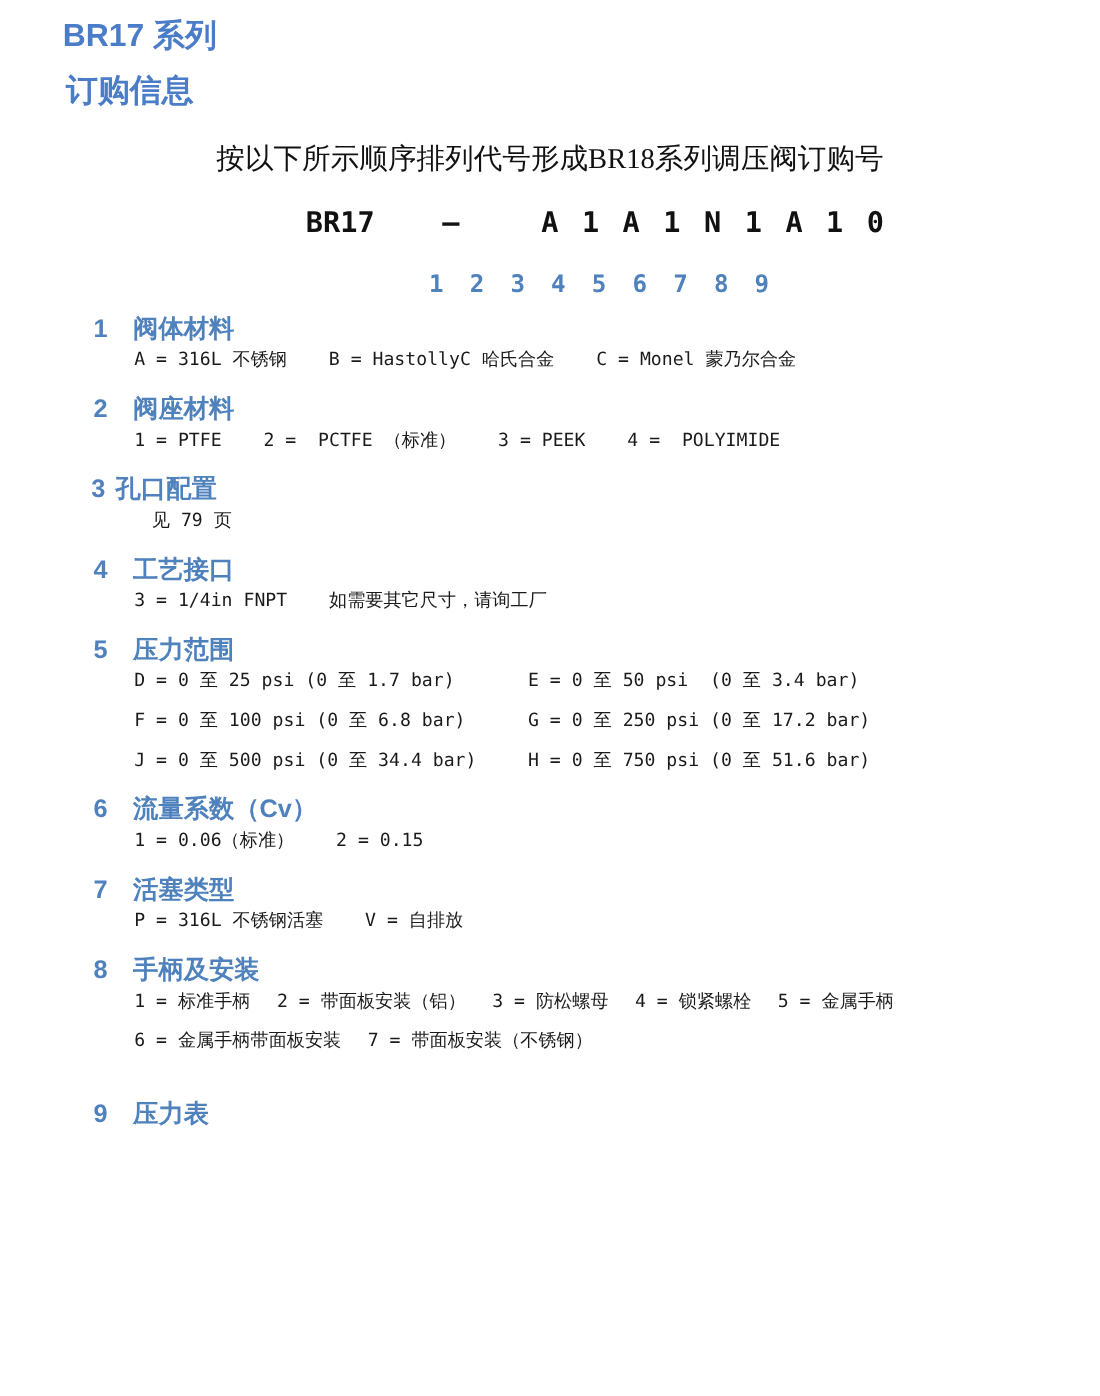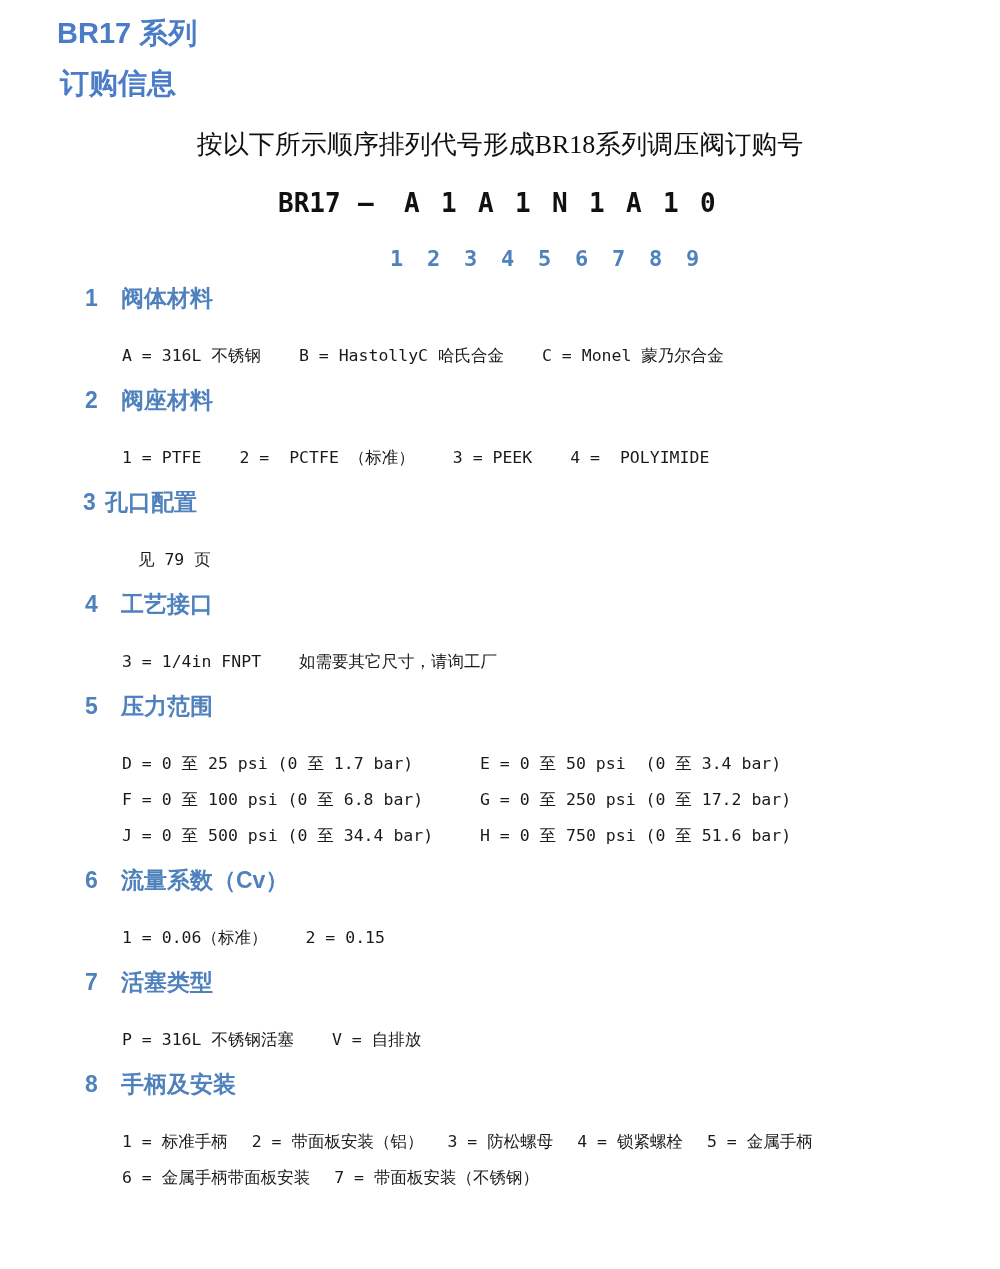--- a/index.html
+++ b/index.html
@@ -27,21 +27,21 @@
     margin:26px 0 0 0;
     text-align:center;
     font-size:26px;line-height:34px;
     color:#111111;
     font-family:"Liberation Serif", serif;
   }
   .code-row{
     margin:24px 0 0 278px;
     display:flex;align-items:baseline;
     font-family:"DejaVu Sans Mono", monospace;
-    font-weight:bold;font-size:26px;line-height:34px;color:#111111;
+    font-weight:bold;font-size:26px;line-height:34px;color:#111111;gap:44px;
   }
   .code-prefix{width:80px;}
   .code-dash{width:46px;}
   .code-cell{width:37px;}
   .pos-row{
     margin:24px 0 0 390px;
     display:flex;
     font-family:"DejaVu Sans Mono", monospace;
     font-size:22px;line-height:30px;color:#4f81bd;font-weight:bold;
   }
@@ -50,21 +50,21 @@
   .section{margin-bottom:16px;}
   .heading{
     padding-left:85px;
     font-family:"Liberation Sans", sans-serif;
     font-weight:bold;font-size:23px;line-height:32px;color:#4f81bd;
     display:flex;
   }
   .heading .num{width:36px;}
   .line{
     padding-left:122px;
-    margin-top:30px;
+    margin-top:1px;
     font-family:"DejaVu Sans Mono", monospace;
     font-size:16.5px;line-height:24px;color:#1a1a1a;
     display:flex;flex-wrap:nowrap;
   }
   .line + .line{margin-top:12px;}
   .seg{white-space:pre;margin-right:38px;}
   .seg:last-child{margin-right:0;}
   
   .section:nth-child(3) .heading{padding-left:83px;}
   .section:nth-child(3) .heading .num{width:22px;}

